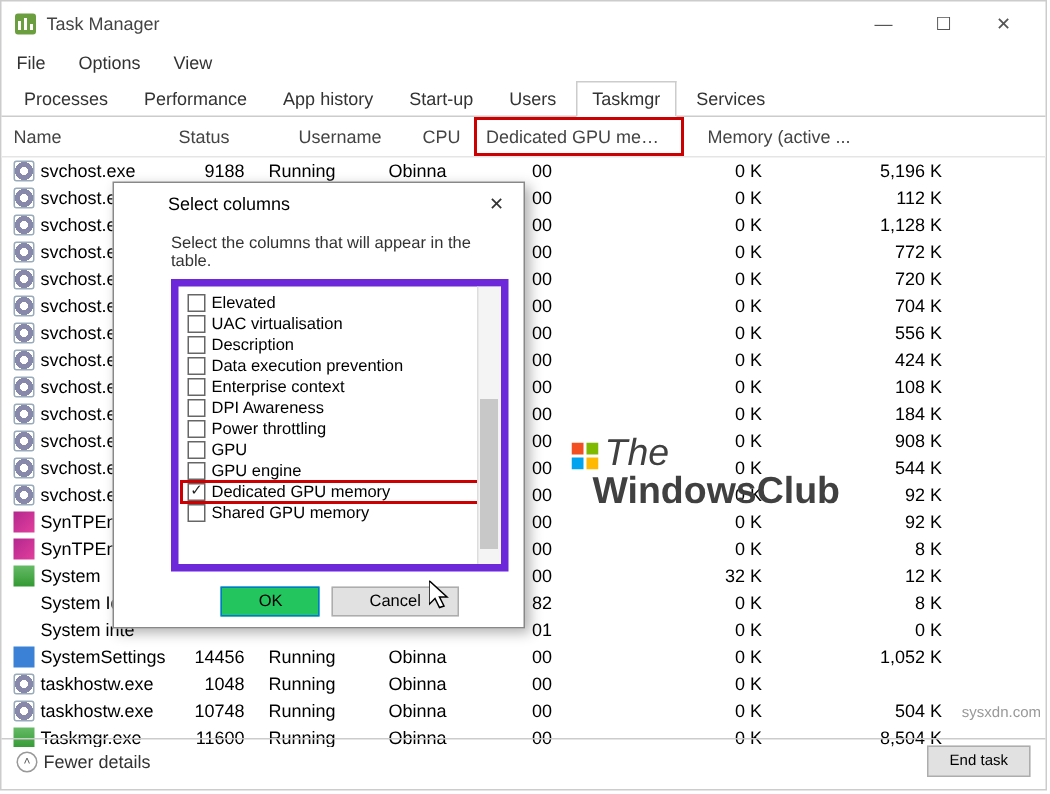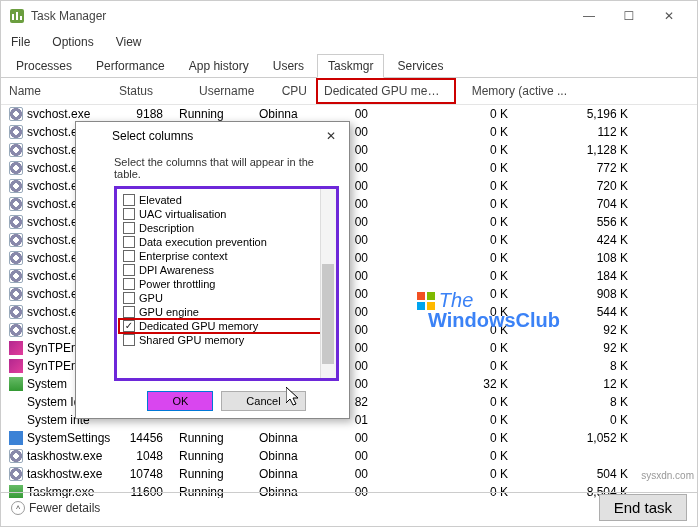--- a/index.html
+++ b/index.html
@@ -32,38 +32,38 @@
 .row > div{padding:1px 8px; white-space:nowrap; overflow:hidden; text-overflow:ellipsis;}
 .row .col-name{display:flex; align-items:center; gap:4px;}
 .proc-icon{width:14px; height:14px; flex-shrink:0; display:inline-block;}
 .gear{background:radial-gradient(circle,#fff 30%,#88a 32%,#88a 70%,transparent 72%); border:1px solid #9ab; border-radius:2px;}
 .purple{background:linear-gradient(135deg,#b3278f,#e23f9c);}
 .blue{background:#3b82d6;}
 .sys{background:linear-gradient(#6b6,#393);}
 .statusbar{position:absolute; bottom:4px; left:0; right:0; height:30px; display:flex; align-items:center; padding:0 10px; border-top:1px solid #ccc;}
 .fewer{font-size:12px; color:#333; display:flex; align-items:center; gap:4px;}
 .chev{width:14px;height:14px;border:1px solid #999;border-radius:50%;display:inline-flex;align-items:center;justify-content:center;font-size:8px;color:#555;}
-.endtask{margin-left:auto; padding:4px 14px; border:1px solid #adadad; background:#e1e1e1; font-size:15px;}
+.endtask{margin-left:auto; padding:4px 14px; border:1px solid #adadad; background:#e1e1e1; font-size:10px;}
 
 .dialog{position:absolute; left:75px; top:121px; width:275px; height:298px; background:#fff; border:1px solid #888; box-shadow:3px 3px 8px rgba(0,0,0,.3); z-index:10;padding-left:28px;}
 .dlg-title{height:28px; display:flex; align-items:center; padding:0 8px; font-size:12px;}
 .dlg-close{margin-left:auto; width:20px; text-align:center; color:#333;}
 .dlg-body{padding:6px 10px;}
 .dlg-msg{font-size:11px; margin-bottom:6px; color:#333;}
-.col-list{border:3px solid #6d28d9; height:195px; overflow:hidden; position:relative; padding:4px 2px;}
+.col-list{border:5px solid #6d28d9; height:195px; overflow:hidden; position:relative; padding:4px 2px;}
 .col-list .scrollbar{position:absolute;right:0;top:0;bottom:0;width:16px;background:#f4f4f4; border-left:1px solid #ddd;}
 .col-list .thumb{position:absolute; right:2px; width:12px; top:75px; height:100px; background:#c8c8c8;}
 .chk-row{display:flex; align-items:center; padding:1px 4px; font-size:11px; gap:4px; position:relative;}
 .chk{width:12px;height:12px;border:1px solid #666; display:inline-flex;align-items:center;justify-content:center;font-size:10px;line-height:1;color:#222;}
 .hl-row{outline:2px solid #c00; outline-offset:-1px;}
 .dlg-buttons{display:flex; justify-content:center; gap:8px; margin-top:10px;}
 .dlg-btn{padding:3px 24px; font-size:11px; border:1px solid #adadad; background:#e1e1e1;}
-.dlg-btn.ok{border:1px solid #0078d7; background:#d946ef;}
+.dlg-btn.ok{border:1px solid #0078d7; background:#22c55e;}
 .cursor{position:absolute; left:210px; top:265px; z-index:20; pointer-events:none;}
-.watermark{position:absolute; right:140px; top:290px; font-size:20px; color:#3b82f6; font-style:italic; z-index:5; pointer-events:none; line-height:1;}
+.watermark{position:absolute; right:140px; top:290px; font-size:25px; color:#404040; font-style:italic; z-index:5; pointer-events:none; line-height:1;}
 .watermark b{font-weight:700;font-style:normal;}
 .wm-flag{width:18px;height:18px;display:inline-block;vertical-align:-3px;margin-right:4px;}
 .attr{position:absolute; right:6px; top:470px; font-size:10px; color:#999; z-index:6;}
 </style>
 </head>
 <body>
 
 <div class="window">
   <div class="titlebar">
     <span class="icon">
@@ -83,20 +83,21 @@
   </div>
   <div class="menubar">
     <span>File</span>
     <span>Options</span>
     <span>View</span>
   </div>
   <div class="tabs">
     <div class="tab">Processes</div>
     <div class="tab">Performance</div>
     <div class="tab">App history</div>
+    <div class="tab">Start-up</div>
     <div class="tab">Users</div>
     <div class="tab active">Taskmgr</div>
     <div class="tab">Services</div>
   </div>
 
   <div class="table-area">
     <div class="thead">
       <div class="col-name">Name</div>
       <div class="col-status">Status</div>
       <div class="col-user">Username</div>

